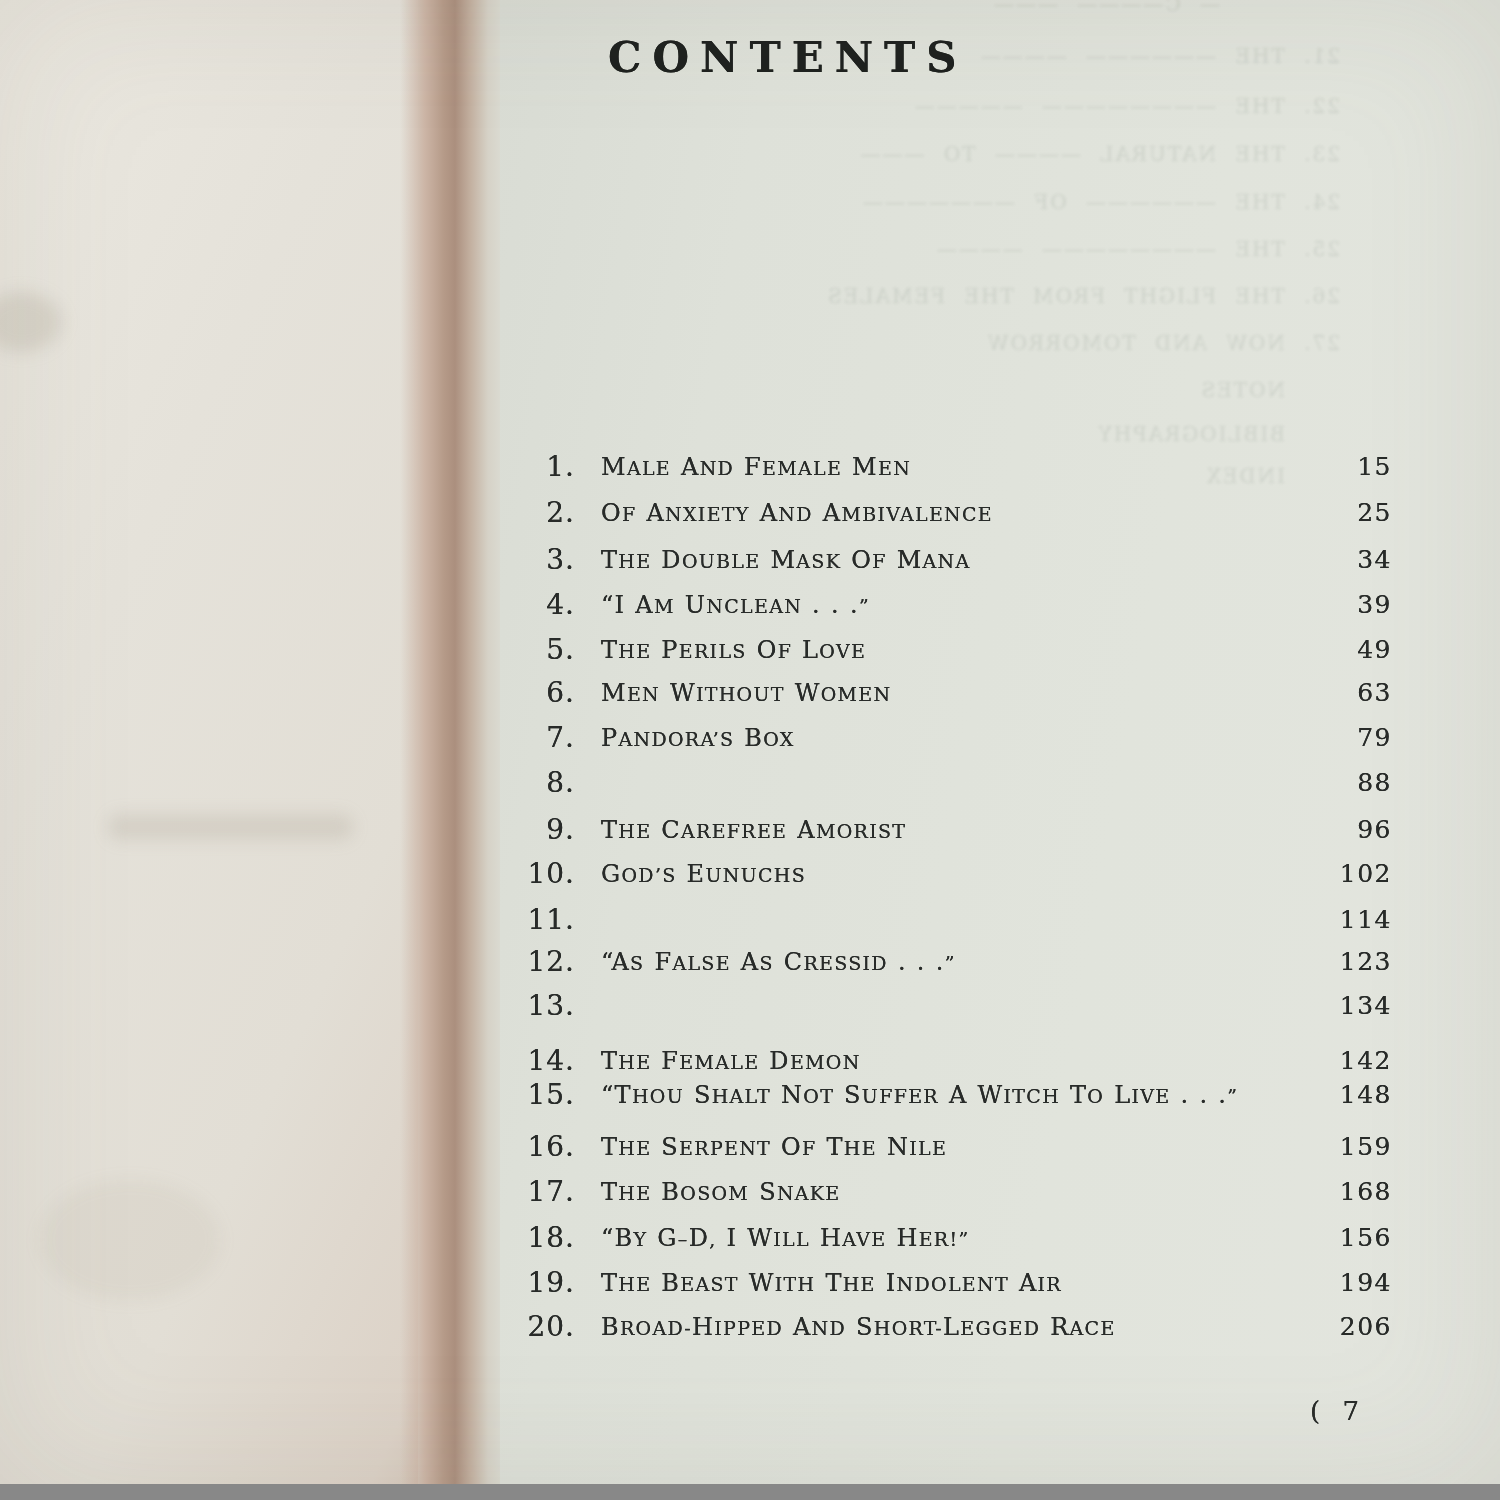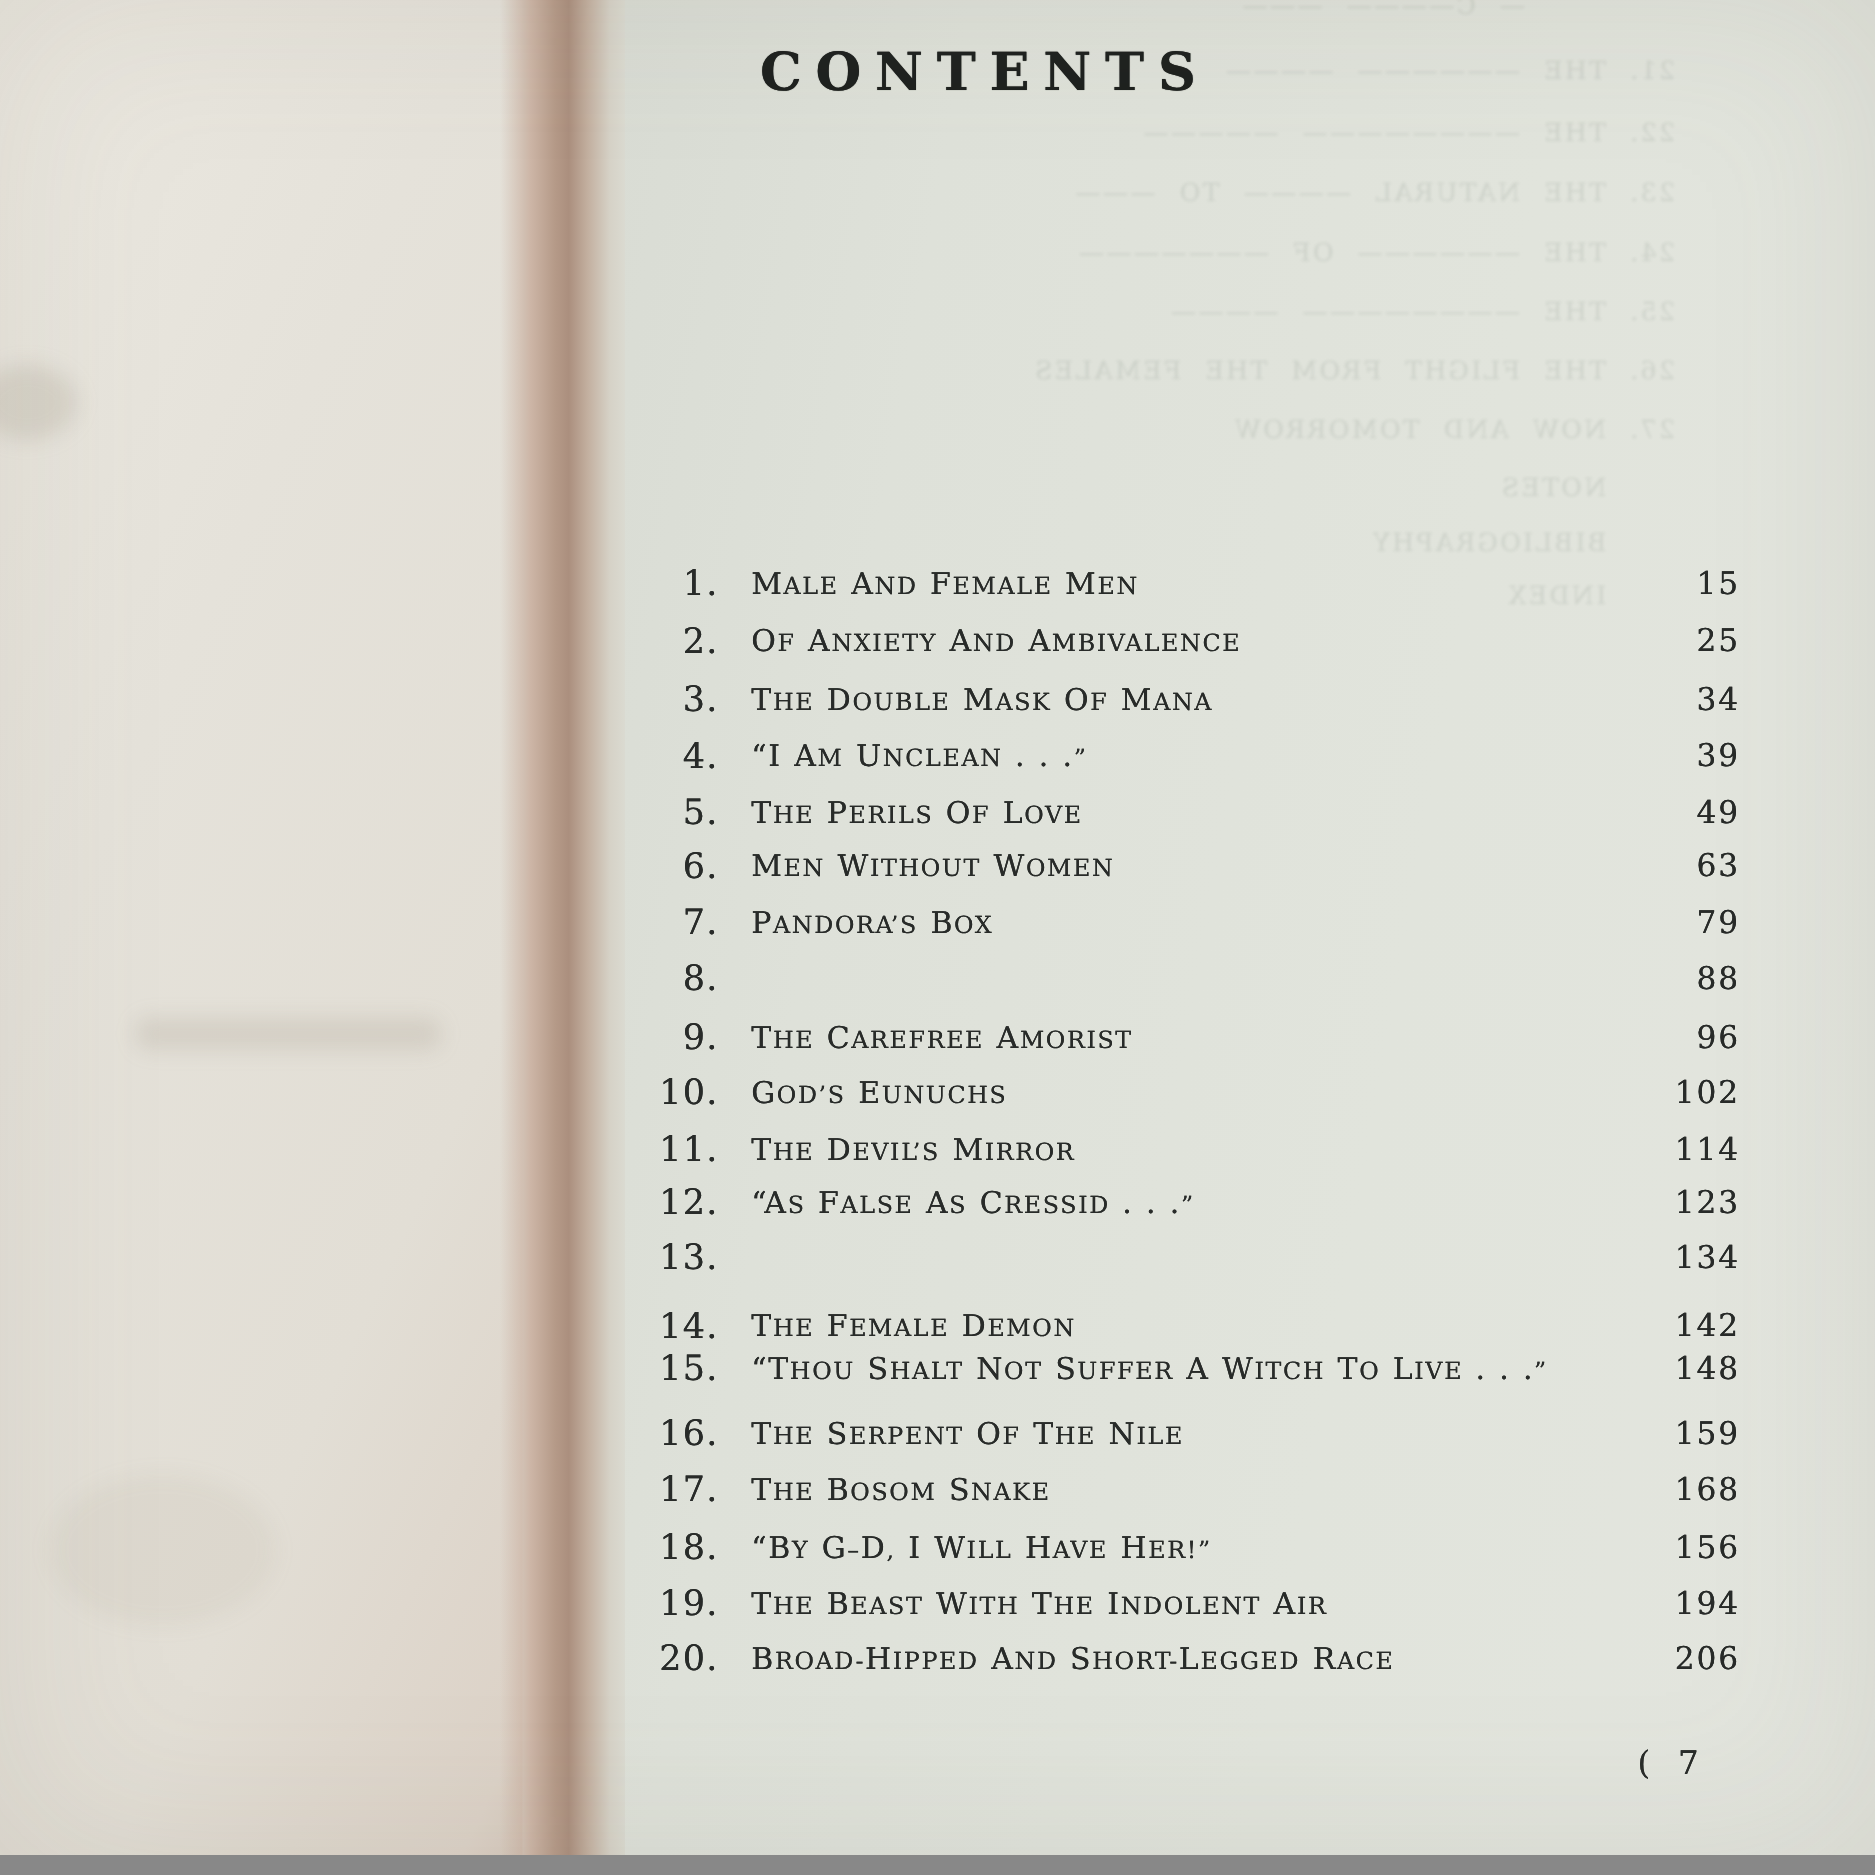--- a/index.html
+++ b/index.html
@@ -164,21 +164,20 @@
         <span class="ttl"><span class="w"><span class="ic">T</span><span class="sc">HE</span></span><span class="w"><span class="ic">C</span><span class="sc">AREFREE</span></span><span class="w"><span class="ic">A</span><span class="sc">MORIST</span></span></span>
         <span class="pg">96</span>
       </li>
       <li style="top: 857px;">
         <span class="num">10.</span>
         <span class="ttl"><span class="w"><span class="ic">G</span><span class="sc">OD’S</span></span><span class="w"><span class="ic">E</span><span class="sc">UNUCHS</span></span></span>
         <span class="pg">102</span>
       </li>
       <li style="top: 903px;">
         <span class="num">11.</span>
-        <span class="ttl"><span class="w"><span class="ic">T</span><span class="sc">HE</span></span><span class="w"><span class="ic">D</span><span class="sc">EVIL’S</span></span><span class="w"><span class="ic">M</span><span class="sc">IRROR</span></span></span>
         <span class="pg">114</span>
       </li>
       <li style="top: 945px;">
         <span class="num">12.</span>
         <span class="ttl"><span class="w"><span class="ic">“A</span><span class="sc">S</span></span><span class="w"><span class="ic">F</span><span class="sc">ALSE</span></span><span class="w"><span class="ic">A</span><span class="sc">S</span></span><span class="w"><span class="ic">C</span><span class="sc">RESSID</span></span><span class="w"><span class="ic">.</span></span><span class="w"><span class="ic">.</span></span><span class="w"><span class="ic">.</span><span class="sc">”</span></span></span>
         <span class="pg">123</span>
       </li>
       <li style="top: 989px;">
         <span class="num">13.</span>
         <span class="pg">134</span>

